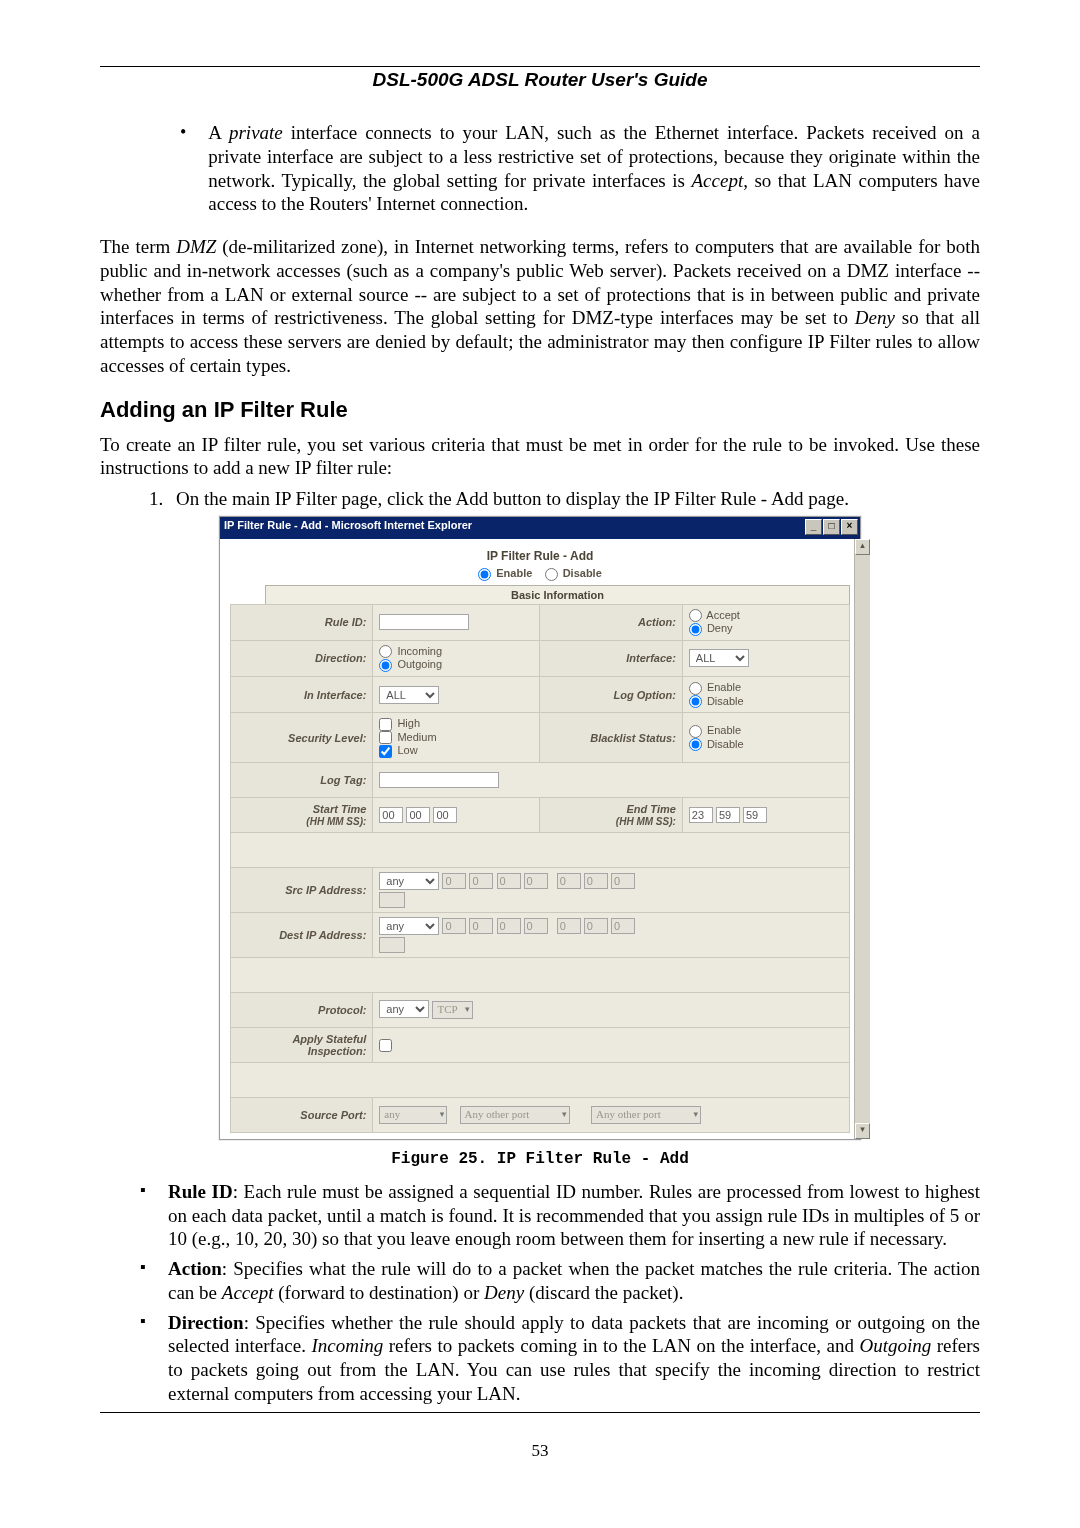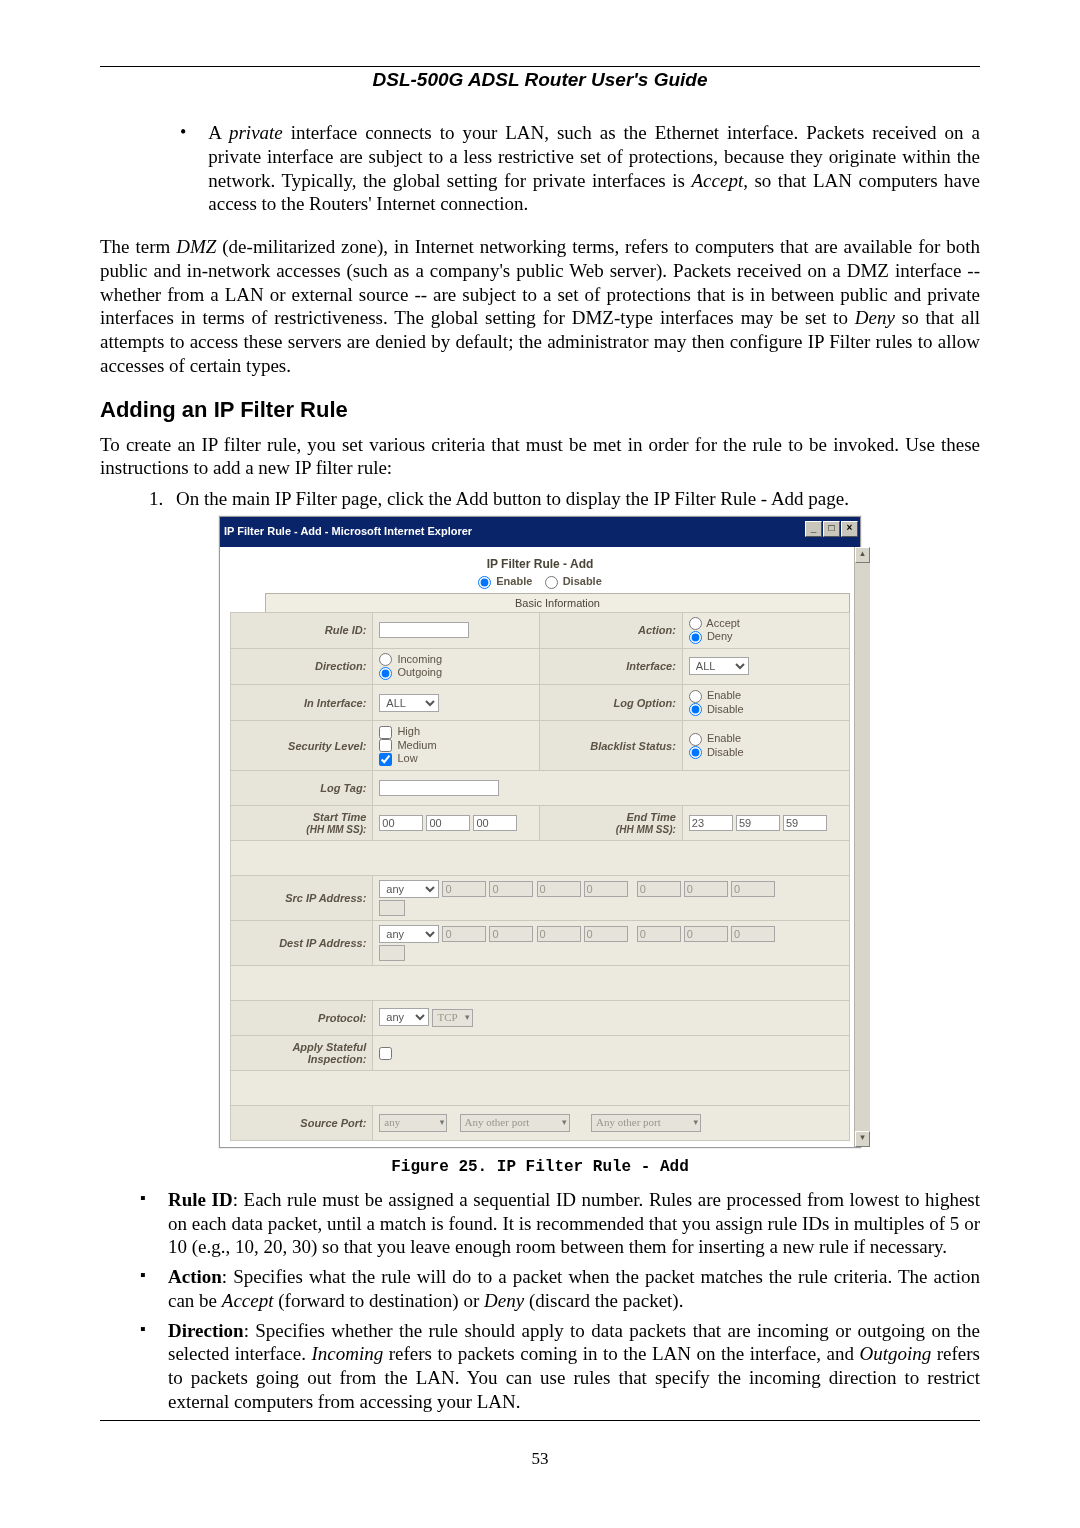--- a/index.html
+++ b/index.html
@@ -62,23 +62,23 @@
     box-shadow: 0 0 0 1px #eee;
     font-family: Tahoma, Verdana, sans-serif;
     font-size: 11px;
     color: #5b5345;
     background: #fff;
   }
   .titlebar {
     background: #0a246a;
     color: #fff;
     display: flex;
-    align-items: flex-end;
+    align-items: flex-start;
     justify-content: space-between;
-    padding: 2px 2px 10px 4px;
+    padding: 2px 2px 2px 4px;
     height: 18px;
     font-size: 11px;
     font-weight: bold;
   }
   .titlebar .btns { display:flex; gap:1px; }
   .titlebar .btn {
     width:15px; height:14px; background:#c9c7bb; border:1px solid #fff;
     border-right-color:#555; border-bottom-color:#555;
     font-size:10px; line-height:12px; text-align:center; color:#000;
   }
@@ -93,21 +93,21 @@
     font-size:12px;
     margin: 4px 0 4px 0;
   }
   .radios {
     text-align:center;
     font-size:11px;
     margin-bottom:4px;
   }
   .sec-head {
     text-align:center;
-    font-weight:normal;
+    font-weight:bold;
     border-left:1px solid #b6b3a9;
     border-right:1px solid #b6b3a9;
     border-top:1px solid #b6b3a9;
     padding:3px 4px;
     background:#f0ede3;
     font-size:11px;
     color:#4b4538;
     margin-left:35px;
   }
   table.form {
@@ -142,21 +142,21 @@
     border:1px solid #a6a6a6;
     background:#fff;
     height:16px;
     box-sizing:border-box;
     padding:0 2px;
     color:#555;
   }
   input.txt[disabled], input.txt.dis {
     background:#e5e3da; color:#9a978c;
   }
-  input.txt.sm { width:44px; }
+  input.txt.sm { width:24px; }
   select.sel { height:18px; }
   input[type=radio], input[type=checkbox]{ margin:0 2px 0 0; vertical-align:middle; }
   .spacer-row td { height:6px; padding:0; border-left:0; border-right:0; background:#ece9df; }
   .scroll-right {
     position:absolute;
     right:-10px; top:0; bottom:0;
     width:15px;
     background:#d8d5ca;
     border-left:1px solid #b6b3a9;
   }

